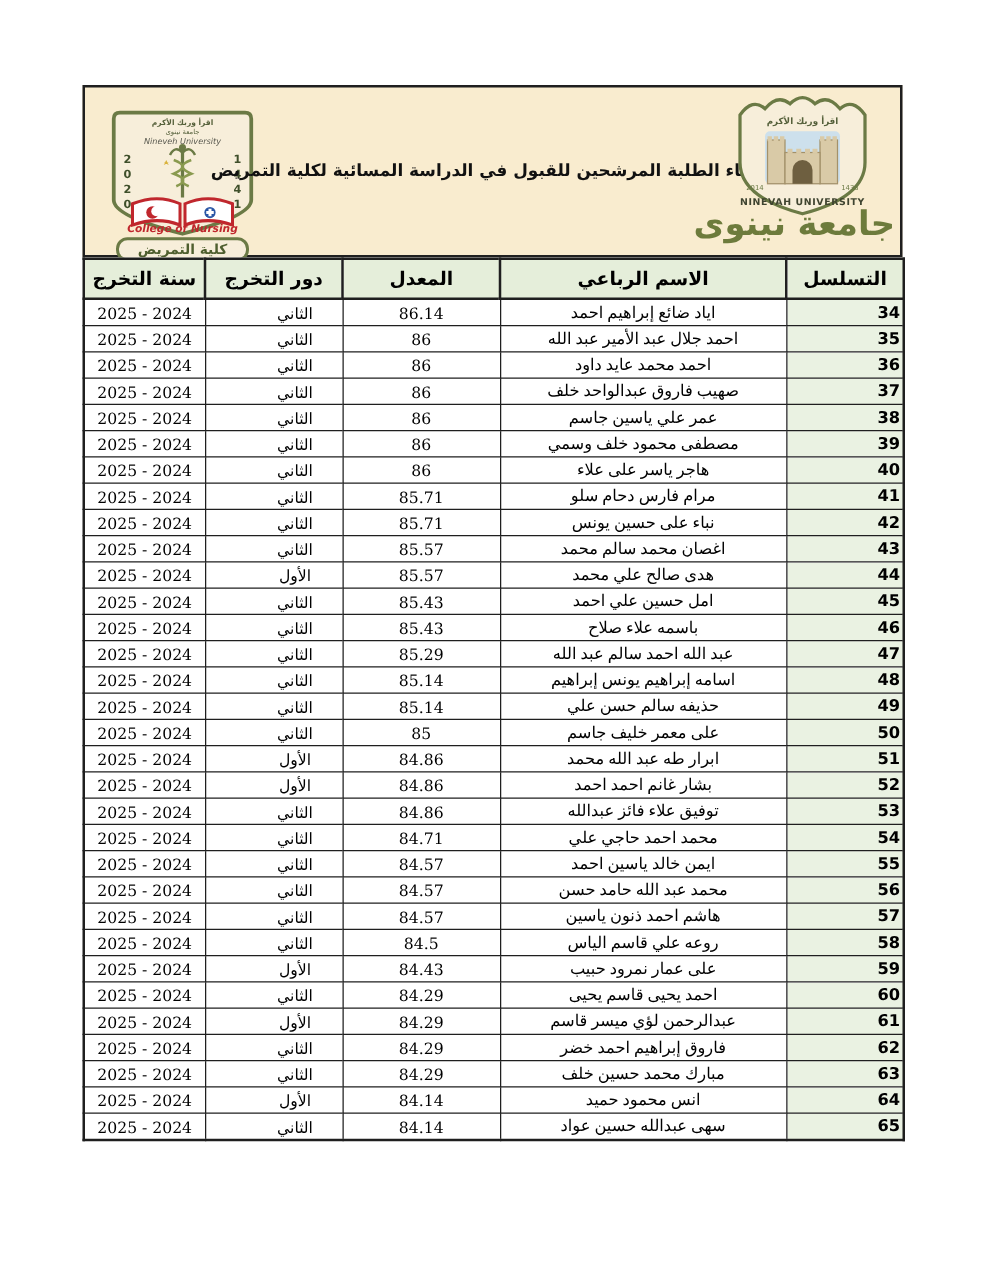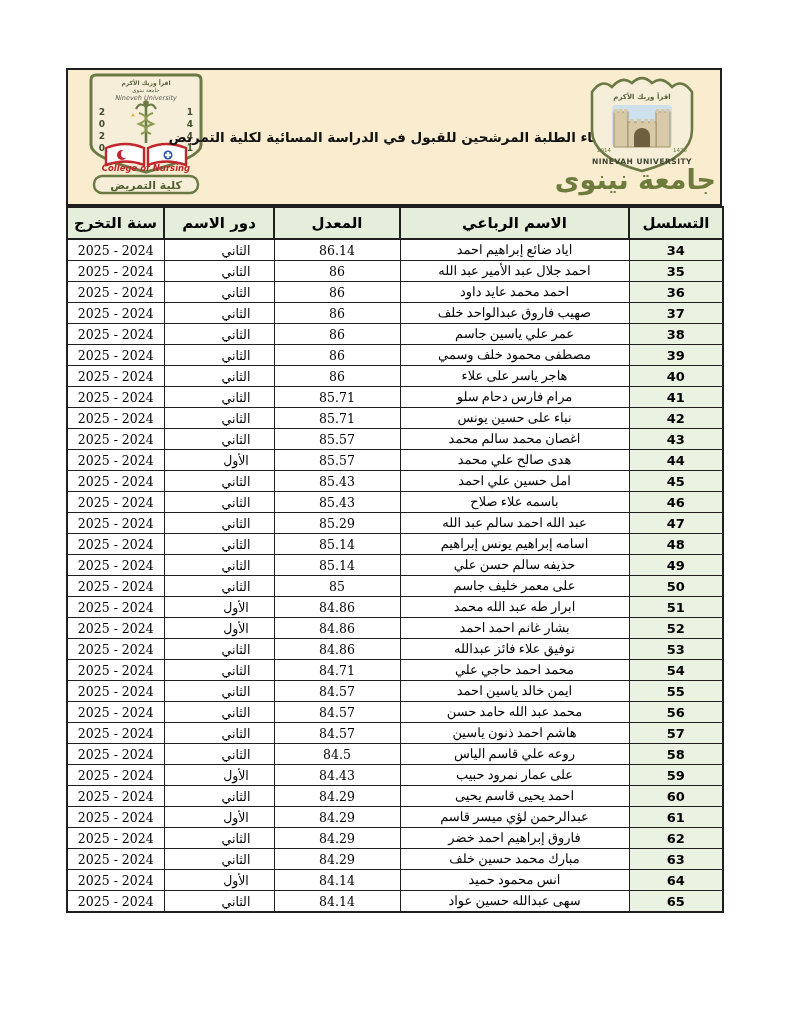--- a/index.html
+++ b/index.html
@@ -13,34 +13,34 @@
     background:#F9ECCF;border:2px solid #1f1f1f;box-sizing:content-box;
   }
   .titles{
     position:absolute;left:0;right:0;top:0;bottom:0;
     display:flex;flex-direction:column;justify-content:center;gap:15px;
     text-align:center;direction:rtl;pointer-events:none;
   }
   .title-main{font-size:13.5px;font-weight:bold;color:#111;white-space:nowrap;}
   .title-year{font-size:15px;font-weight:bold;color:#111;}
   .title-batch{font-size:15px;font-weight:bold;color:#111;}
-  .logo-left{position:absolute;left:12px;top:1px;width:132px;height:124px;}
+  .logo-left{position:absolute;left:12px;top:16px;width:132px;height:124px;}
   .logo-right{position:absolute;right:2px;top:2px;width:152px;height:132px;}
   .calligraphy{
     position:absolute;right:2px;top:92px;width:150px;text-align:center;
     direction:rtl;font-size:27px;font-weight:bold;color:#6d7b3c;
     letter-spacing:1px;white-space:nowrap;
   }
   
   .table-wrap{position:absolute;left:66px;top:206px;width:656px;}
   table{border-collapse:collapse;table-layout:fixed;width:656px;background:#fff;border:2px solid #1f1f1f;}
   th,td{border:1.5px solid #1f1f1f;text-align:center;vertical-align:middle;padding:0 2px;overflow:hidden;white-space:nowrap;}
   th{height:30px;background:#E5EEDA;font-weight:bold;font-size:15px;color:#000;border-width:2px;}
   td{height:20px;font-size:12.5px;color:#000;}
-  td.serial{background:#EAF2E2;font-weight:bold;font-size:13px;}
+  td.serial{background:#EAF2E2;font-weight:bold;font-size:13px;text-align:right;}
   td.name{font-size:13px;font-family:Liberation Serif, serif;}
   td.num{font-family:"DejaVu Serif","Liberation Serif",serif;font-size:12.5px;}
   td.round{font-size:12.5px;padding-left:36px;}
   svg text{font-family:"DejaVu Sans","Liberation Sans",sans-serif;}
 </style>
 </head>
 <body>
 
 <div class="band">
 
@@ -131,21 +131,21 @@
         <col style="width:229px">
         <col style="width:126px">
         <col style="width:110px">
         <col style="width:97px">
     </colgroup>
     <thead>
       <tr>
         <th>التسلسل</th>
         <th>الاسم الرباعي</th>
         <th>المعدل</th>
-        <th>دور الاسم</th>
+        <th>دور التخرج</th>
         <th>سنة التخرج</th>
       </tr>
     </thead>
     <tbody>
         <tr>
           <td class="serial">34</td>
           <td class="name">اياد ضائع إبراهيم احمد</td>
           <td class="num">86.14</td>
           <td class="round">الثاني</td>
           <td class="num">2024 - 2025</td>

